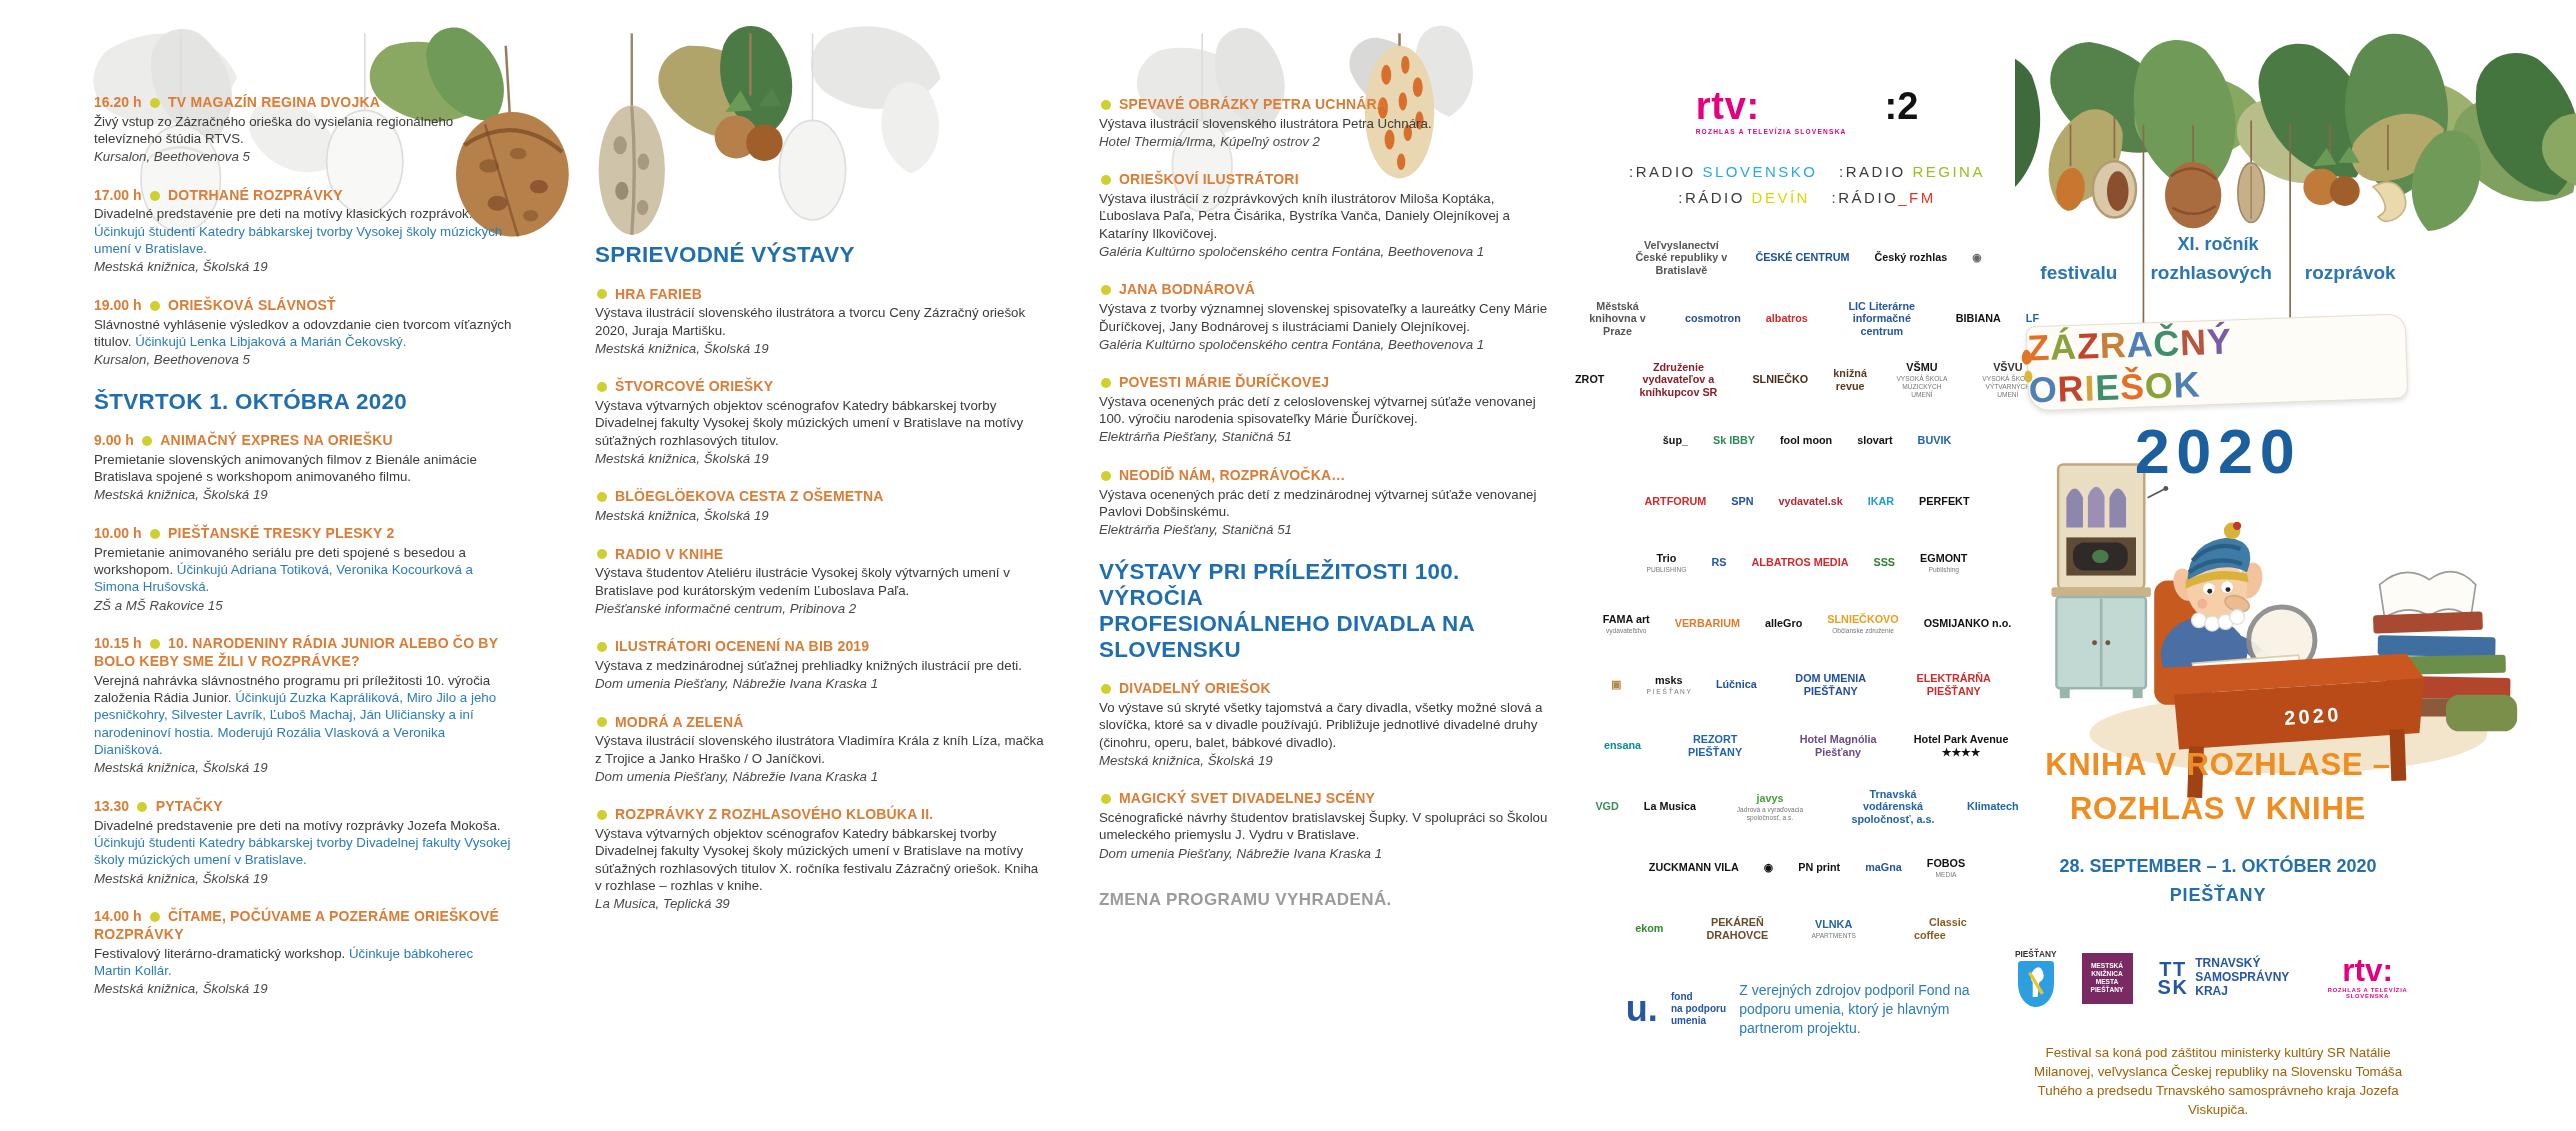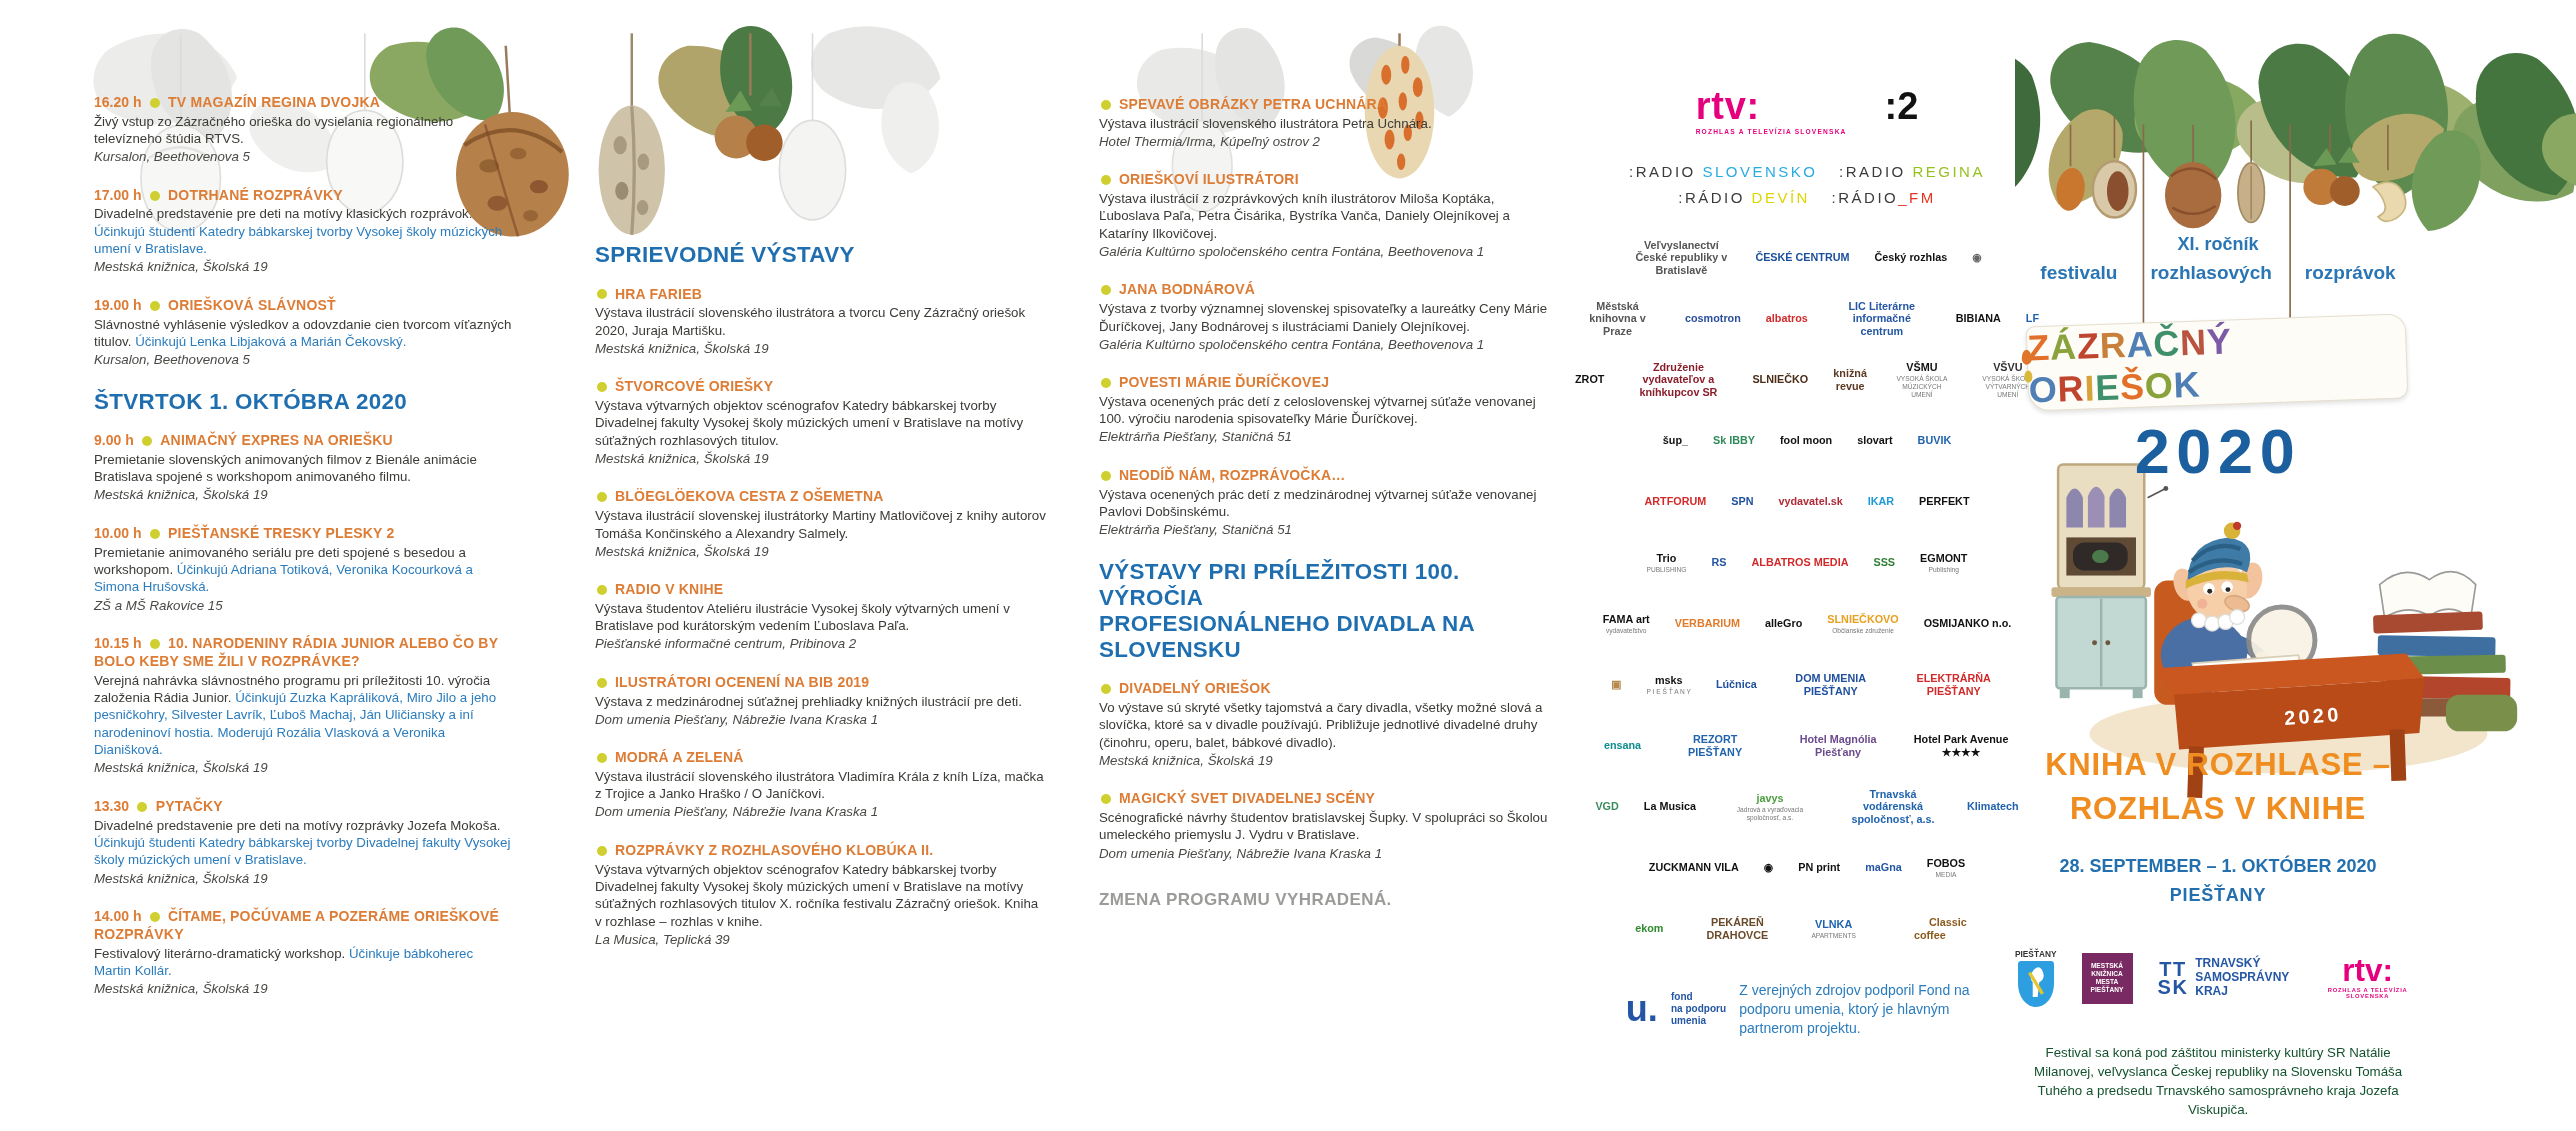--- a/index.html
+++ b/index.html
@@ -73,21 +73,21 @@
   .shield{width:36px;height:46px;background:#2d9fe0;border-radius:3.3px 3.3px 50% 50%;margin:0 auto;position:relative;}
   .shield svg{position:absolute;left:0;top:0;}
   .mkbox{width:51px;height:51px;background:#7a2a62;color:#fff;display:flex;align-items:center;justify-content:center;
          font-size:6.6px;font-weight:bold;text-align:center;line-height:1.25;padding:1.7px;box-sizing:border-box;}
   .ttsk-wrap{display:flex;align-items:center;gap:6.6px;}
   .ttsk-mark{color:#2456a4;font-size:20px;font-weight:bold;line-height:18px;letter-spacing:1.7px;}
   .ttsk-sub{color:#2456a4;font-size:12px;font-weight:bold;text-align:left;line-height:1.15;white-space:pre-line;}
   .rtvs-small{color:#e6007e;font-size:31.5px;font-weight:bold;line-height:26.5px;}
   .rtvs-small-sub{display:block;color:#e6007e;font-size:5.8px;font-weight:bold;letter-spacing:0.8px;margin-top:3.3px;}
   .patron{position:absolute;top:1043px;left:6.6px;width:393px;margin:0;text-align:center;
-          font-size:13.3px;line-height:19px;color:#14532d;}
+          font-size:13.3px;line-height:19px;color:#a16207;}
 </style>
 </head>
 <body>
 
 <div class="page">
 
   <svg class="decor" width="2576" height="1132" viewBox="0 0 3107 1365">
     <defs>
       <path id="leaf" d="M0,0 C10,-30 40,-46 64,-34 C70,-10 54,18 24,25 C8,27 -2,14 0,0 Z"></path>
     </defs>
@@ -212,21 +212,20 @@
         <p class="ev-body"><span>Výstava ilustrácií slovenského ilustrátora a tvorcu Ceny Zázračný oriešok 2020, Juraja Martišku.</span></p>
         <p class="venue">Mestská knižnica, Školská 19</p>
       </div>
       <div class="event">
         <p class="ev-head"><span class="dot"></span><span class="ev-title">ŠTVORCOVÉ ORIEŠKY</span></p>
         <p class="ev-body"><span>Výstava výtvarných objektov scénografov Katedry bábkarskej tvorby Divadelnej fakulty Vysokej školy múzických umení v Bratislave na motívy súťažných rozhlasových titulov.</span></p>
         <p class="venue">Mestská knižnica, Školská 19</p>
       </div>
       <div class="event">
         <p class="ev-head"><span class="dot"></span><span class="ev-title">BLÖEGLÖEKOVA CESTA Z OŠEMETNA</span></p>
-        <p class="ev-body"><span>Výstava ilustrácií slovenskej ilustrátorky Martiny Matlovičovej z knihy autorov Tomáša Končinského a Alexandry Salmely.</span></p>
         <p class="venue">Mestská knižnica, Školská 19</p>
       </div>
       <div class="event">
         <p class="ev-head"><span class="dot"></span><span class="ev-title">RADIO V KNIHE</span></p>
         <p class="ev-body"><span>Výstava študentov Ateliéru ilustrácie Vysokej školy výtvarných umení v Bratislave pod kurátorským vedením Ľuboslava Paľa.</span></p>
         <p class="venue">Piešťanské informačné centrum, Pribinova 2</p>
       </div>
       <div class="event">
         <p class="ev-head"><span class="dot"></span><span class="ev-title">ILUSTRÁTORI OCENENÍ NA BIB 2019</span></p>
         <p class="ev-body"><span>Výstava z medzinárodnej súťažnej prehliadky knižných ilustrácií pre deti.</span></p>

